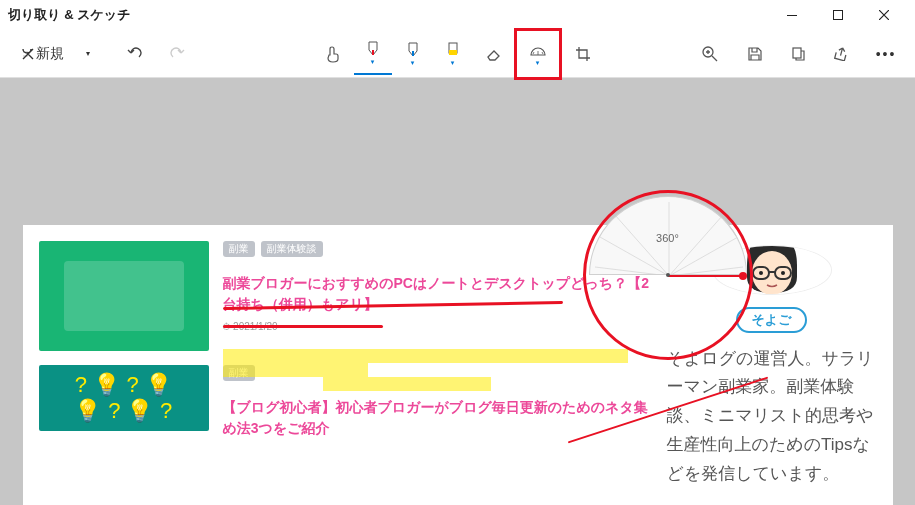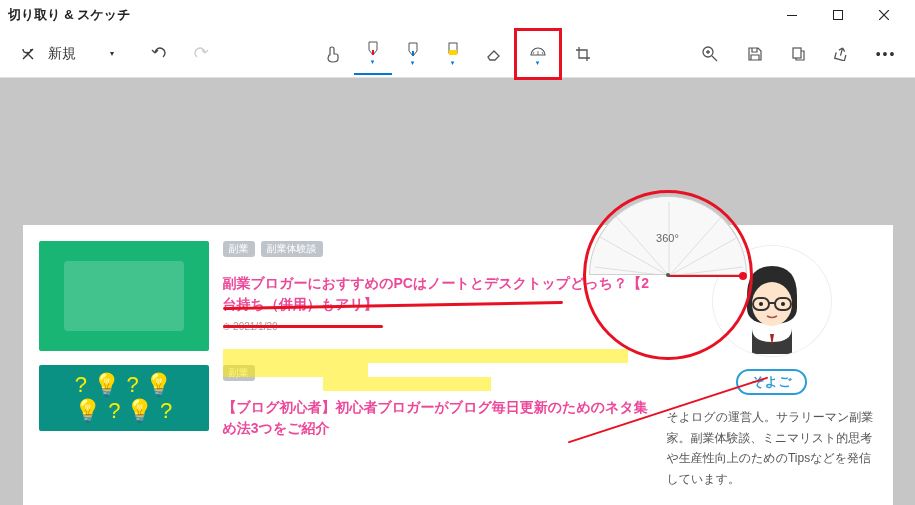--- a/index.html
+++ b/index.html
@@ -7,21 +7,21 @@
 
     .titlebar { height: 30px; display: flex; align-items: center; padding: 0 8px; font-size: 13px; color: #222; background: #fff; }
     .titlebar .title { flex: 1; font-weight: bold; }
     .win-controls { display: flex; gap: 0; }
     .win-btn { width: 46px; height: 30px; display: flex; align-items: center; justify-content: center; font-size: 11px; cursor: pointer; }
 
     .toolbar { height: 48px; background: #fff; display: flex; align-items: center; padding: 0 10px; border-bottom: 1px solid #e0e0e0; position: relative; }
     .tb-left { display: flex; align-items: center; gap: 4px; }
     .tb-btn { min-width: 38px; height: 36px; display: flex; align-items: center; justify-content: center; cursor: pointer; border-radius: 2px; font-size: 14px; color: #333; }
     .tb-btn.disabled { color: #bbb; }
-    .new-btn { padding: 0 10px; gap: 12px; }
+    .new-btn { padding: 0 10px; gap: 0; }
     .new-btn::after { content: ""; }
     .dropdown-arrow { font-size: 8px; margin-left: 2px; }
 
     .tb-center { position: absolute; left: 50%; transform: translateX(-50%); display: flex; align-items: center; gap: 2px; }
     .pen { width: 38px; height: 42px; display: flex; flex-direction: column; align-items: center; justify-content: center; cursor: pointer; position: relative; }
     .pen-icon { width: 14px; height: 16px; }
     .pen.active { border-bottom: 2px solid #0078d4; }
     .pen .down-tri { font-size: 7px; color: #0078d4; margin-top: 2px; }
     .protractor-sel { border: 3px solid #e81123; padding: 2px; }
 
@@ -49,21 +49,21 @@
 
     .yellow-hl { position: absolute; height: 14px; background: rgba(255,235,0,0.55); }
     .yellow-hl.h1 { width: 405px; top: 108px; left: 0; }
     .yellow-hl.h2 { width: 145px; top: 122px; left: 0; }
     .yellow-hl.h3 { width: 168px; top: 136px; left: 100px; }
     .meta-wrap { position: relative; }
 
     .sidebar { width: 210px; display: flex; flex-direction: column; align-items: center; padding-top: 4px; }
     .avatar { width: 120px; height: 120px; border-radius: 50%; border: 1px solid #eee; display: flex; align-items: center; justify-content: center; overflow: hidden; background: #fff; }
     .owner-name { border: 2px solid #2a9dd6; color: #2a9dd6; font-size: 13px; padding: 2px 14px; border-radius: 14px; margin-top: 12px; font-weight: bold; }
-    .owner-desc { font-size: 12px; color: #555; line-height: 1.7; margin-top: 12px; }
+    .owner-desc { font-size: 17px; color: #555; line-height: 1.7; margin-top: 12px; }
 
     .protractor-tool { position: absolute; left: 560px; top: -35px; width: 170px; height: 170px; }
     .prot-circle { position: absolute; inset: 0; border: 3px solid #e81123; border-radius: 50%; }
     .prot-half { position: absolute; left: 6px; top: 6px; width: 158px; height: 79px; border-top-left-radius: 79px; border-top-right-radius: 79px; background: #f8f8f8; border: 1px solid #d0d0d0; overflow: hidden; }
     .prot-label { position: absolute; left: 50%; top: 42px; transform: translateX(-50%); font-size: 11px; color: #666; }
     .prot-needle { position: absolute; left: 85px; top: 85px; width: 76px; height: 2px; background: #e81123; transform-origin: 0 50%; transform: rotate(0deg); }
     .prot-needle::after { content: ""; position: absolute; right: -3px; top: -3px; width: 8px; height: 8px; background: #e81123; border-radius: 50%; }
     .prot-center { position: absolute; left: 83px; top: 83px; width: 4px; height: 4px; background: #555; border-radius: 50%; }
 
     svg { display: block; }

